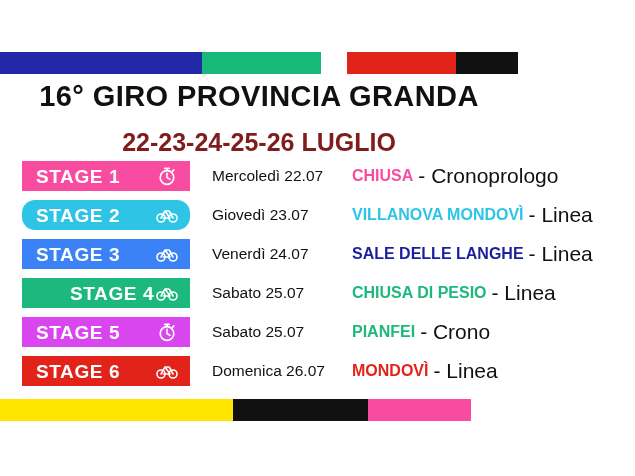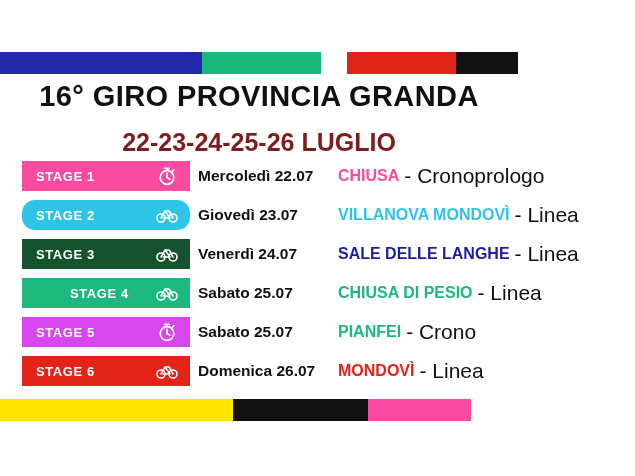--- a/index.html
+++ b/index.html
@@ -75,41 +75,40 @@
     width: 168px;
     height: 30px;
     display: flex;
     align-items: center;
     justify-content: space-between;
     box-sizing: border-box;
     padding: 0 12px 0 14px;
     color: #ffffff;
   }
   .stage-badge .label {
-    font-size: 13px;
+    font-size: 19px;
     font-weight: bold;
     letter-spacing: 0.6px;
     line-height: 1;
   }
   .stage-badge .badge-icon {
     width: 22px;
     height: 22px;
     display: flex;
     align-items: center;
     justify-content: center;
   }
   .badge-icon svg { display: block; }
 
   .stage-date {
     font-size: 15.5px;
     color: #111111;
-    margin-left: 8px;
+    margin-left: 22px;
     width: 140px;
     white-space: nowrap;
-    font-weight: bold;
   }
   .stage-place {
     font-size: 16px;
     font-weight: bold;
     white-space: nowrap;
   }
   .stage-type {
     font-size: 21px;
     color: #111111;
     white-space: nowrap;
@@ -163,21 +162,21 @@
               <path d="M5 11 L9 4 L14 11 M9 4 L13 4 M17 11 L13.5 4.5" fill="none" stroke="#fff" stroke-width="1.6" stroke-linecap="round" stroke-linejoin="round"></path>
               <path d="M7 11 L12.5 11" fill="none" stroke="#fff" stroke-width="1.4" stroke-linecap="round"></path>
             </svg>
           </span>
         </div>
         <span class="stage-date">Giovedì 23.07</span>
         <span class="stage-place" style="color: rgb(46, 196, 230);">VILLANOVA MONDOVÌ</span>
         <span class="stage-type">- Linea</span>
       </div>
       <div class="stage-row">
-        <div class="stage-badge" style="background: #14532d;">
+        <div class="stage-badge" style="background: #3b82f6;">
           <span class="label">STAGE 3</span>
           <span class="badge-icon">
             <svg width="22" height="16" viewBox="0 0 22 16">
               <circle cx="5" cy="11" r="4" fill="none" stroke="#fff" stroke-width="1.6"></circle>
               <circle cx="17" cy="11" r="4" fill="none" stroke="#fff" stroke-width="1.6"></circle>
               <path d="M5 11 L9 4 L14 11 M9 4 L13 4 M17 11 L13.5 4.5" fill="none" stroke="#fff" stroke-width="1.6" stroke-linecap="round" stroke-linejoin="round"></path>
               <path d="M7 11 L12.5 11" fill="none" stroke="#fff" stroke-width="1.4" stroke-linecap="round"></path>
             </svg>
           </span>
         </div>

